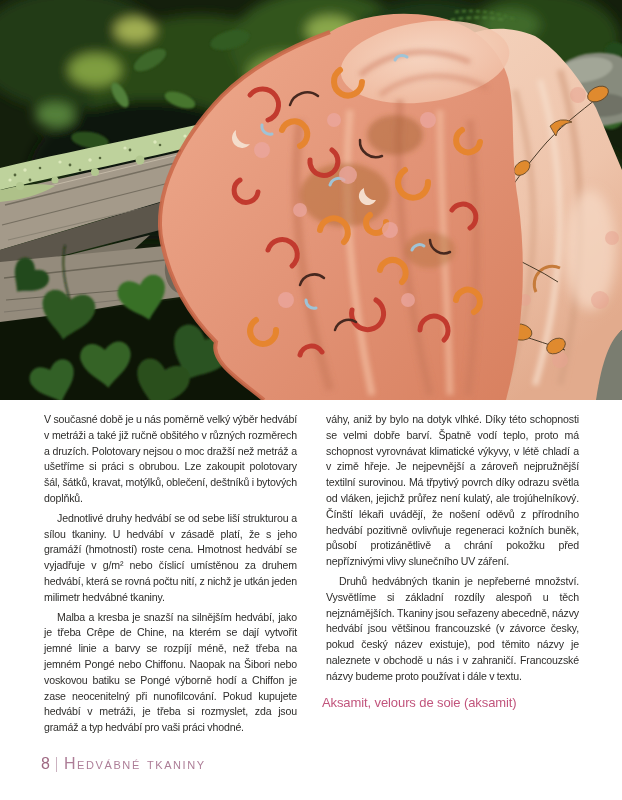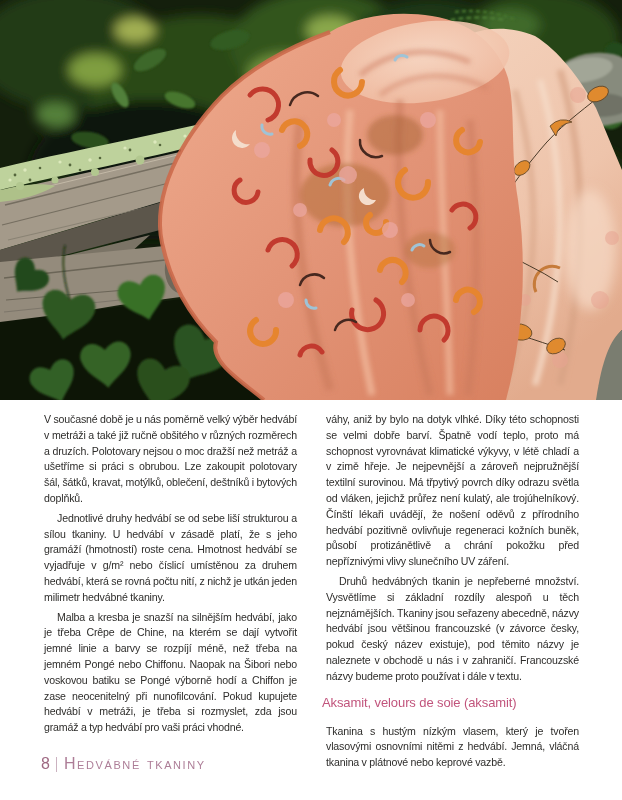--- a/index.html
+++ b/index.html
@@ -326,23 +326,20 @@
       <p>V současné době je u nás poměrně velký výběr hedvábí v metráži a také již ručně obšitého v různých rozměrech a druzích. Polotovary nejsou o moc dražší než metráž a ušetříme si práci s obrubou. Lze zakoupit polotovary šál, šátků, kravat, motýlků, oblečení, deštníků i bytových doplňků.</p>
       <p class="ind">Jednotlivé druhy hedvábí se od sebe liší strukturou a sílou tkaniny. U hedvábí v zásadě platí, že s jeho gramáží (hmotností) roste cena. Hmotnost hedvábí se vyjadřuje v g/m² nebo číslicí umístěnou za druhem hedvábí, která se rovná počtu nití, z nichž je utkán jeden milimetr hedvábné tkaniny.</p>
       <p class="ind">Malba a kresba je snazší na silnějším hedvábí, jako je třeba Crêpe de Chine, na kterém se dají vytvořit jemné linie a barvy se rozpíjí méně, než třeba na jemném Pongé nebo Chiffonu. Naopak na Šibori nebo voskovou batiku se Pongé výborně hodí a Chiffon je zase neocenitelný při nunofilcování. Pokud kupujete hedvábí v metráži, je třeba si rozmyslet, zda jsou gramáž a typ hedvábí pro vaši práci vhodné.</p>
     </div>
   <div class="col">
     <div>
         <p>váhy, aniž by bylo na dotyk vlhké. Díky této schopnosti se velmi dobře barví. Špatně vodí teplo, proto má schopnost vyrovnávat klimatické výkyvy, v létě chladí a v zimě hřeje. Je nejpevnější a zároveň nejpružnější textilní surovinou. Má třpytivý povrch díky odrazu světla od vláken, jejichž průřez není kulatý, ale trojúhelníkový. Čínští lékaři uvádějí, že nošení oděvů z přírodního hedvábí pozitivně ovlivňuje regeneraci kožních buněk, působí protizánětlivě a chrání pokožku před nepříznivými vlivy slunečního UV záření.</p>
         <p class="ind">Druhů hedvábných tkanin je nepřeberné množství. Vysvětlíme si základní rozdíly alespoň u těch nejznámějších. Tkaniny jsou seřazeny abecedně, názvy hedvábí jsou většinou francouzské (v závorce česky, pokud český název existuje), pod těmito názvy je naleznete v obchodě u nás i v zahraničí. Francouzské názvy budeme proto používat i dále v textu.</p>
       </div>
     <h2 class="section-heading">Aksamit, velours de soie (aksamit)</h2>
-    <div>
-        <p>Tkanina s hustým nízkým vlasem, který je tvořen vlasovými osnovními nitěmi z hedvábí. Jemná, vláčná tkanina v plátnové nebo keprové vazbě.</p>
-      </div>
   </div>
 </div>
 
 <div class="footer">
   <span class="num">8</span>
   <span class="rule"></span>
   <span class="label">Hedvábné tkaniny</span>
 </div>
 
 </body></html>

